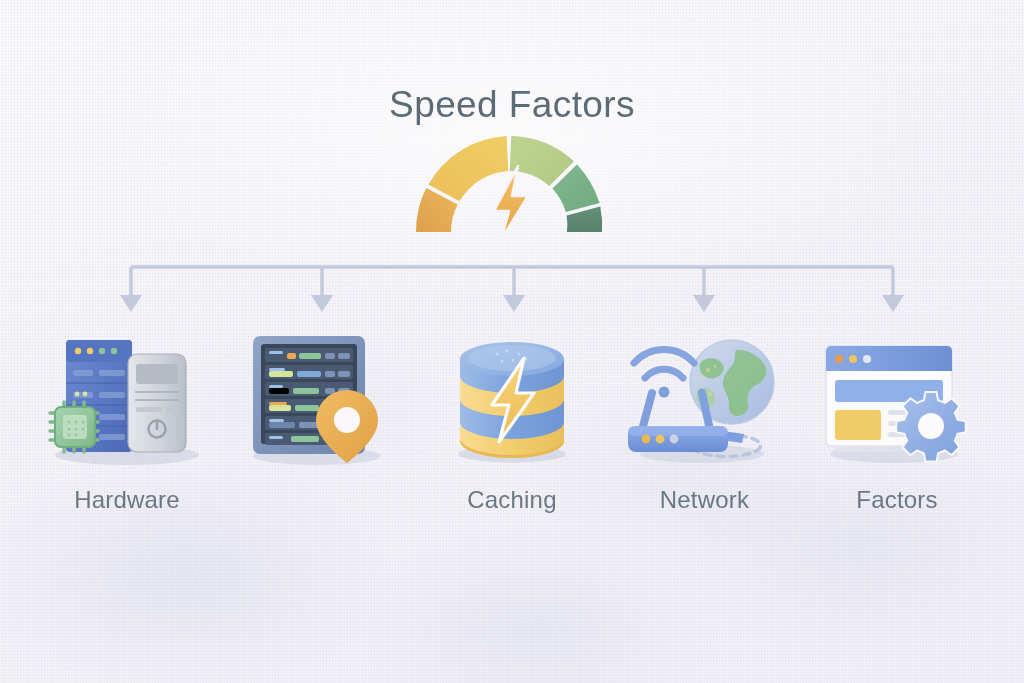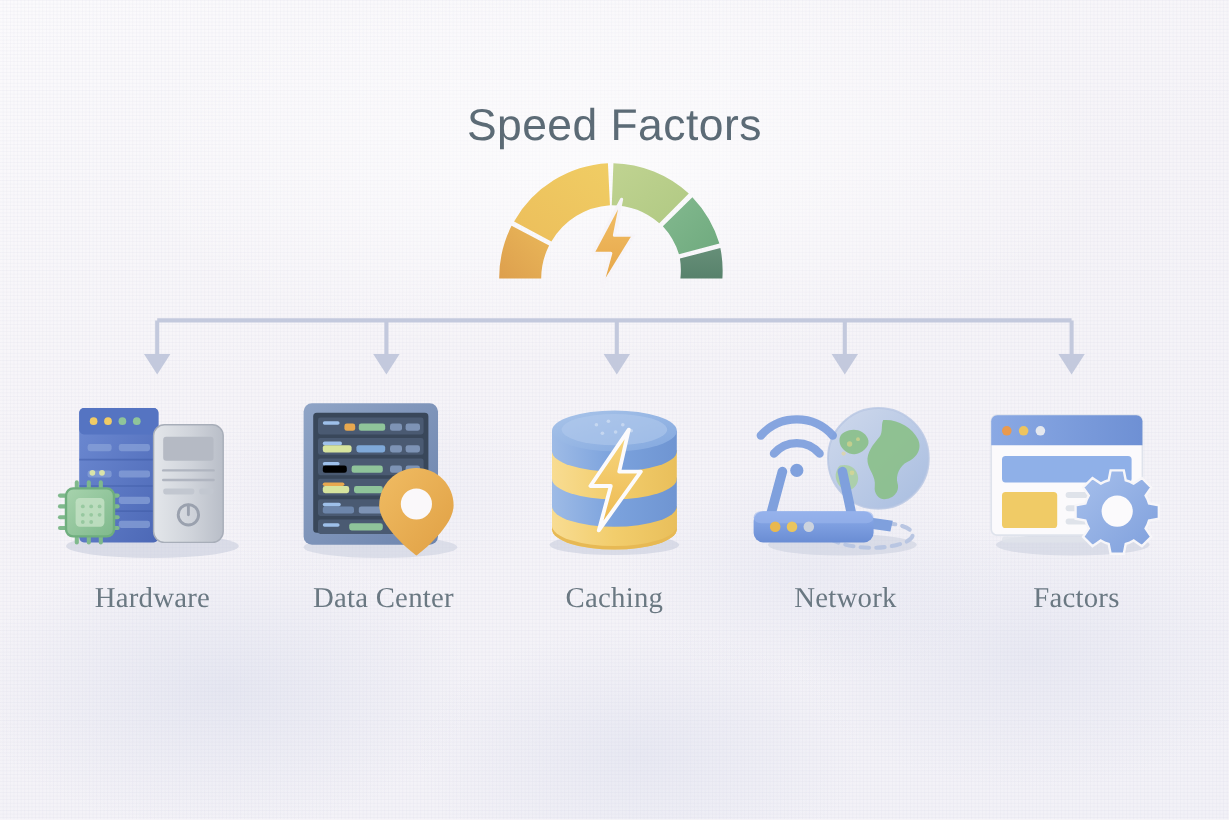--- a/index.html
+++ b/index.html
@@ -93,21 +93,21 @@
     height: 140px;
     position: relative;
   }
   .item-label {
     margin-top: 16px;
     font-size: 24px;
     font-weight: 300;
     color: #6a7882;
     letter-spacing: 0.2px;
     white-space: nowrap;
-    font-family: Liberation Serif, serif;
+    font-family: Liberation Sans, sans-serif;
   }
 </style>
 </head>
 <body>
 
 <div id="infographic">
 
   <div id="title">Speed Factors</div>
 
   <div id="gauge-wrap">
@@ -340,21 +340,20 @@
               <rect x="103" y="106" width="12" height="6" rx="2" fill="#7d93b5"></rect>
             </g>
           </g>
 
           <g>
             <path fill="url(#dcPin)" d="M 112 60 C 129 60 143 74 143 91 C 143 110 112 133 112 133 C 112 133 81 110 81 91 C 81 74 95 60 112 60 Z"></path>
             <circle cx="112" cy="90" r="13" fill="#faf8fa"></circle>
           </g>
         </svg>
       </div>
-      <div class="item-label">Data Center</div>
     </div>
 
     <div class="item">
       <div class="item-art">
         <svg width="170" height="140" viewBox="0 0 170 140">
           <defs>
             <linearGradient id="dbBlue" x1="0" y1="0" x2="1" y2="0">
               <stop offset="0%" stop-color="#9ebbe6"></stop>
               <stop offset="50%" stop-color="#7ba2dd"></stop>
               <stop offset="100%" stop-color="#6f95d2"></stop>

